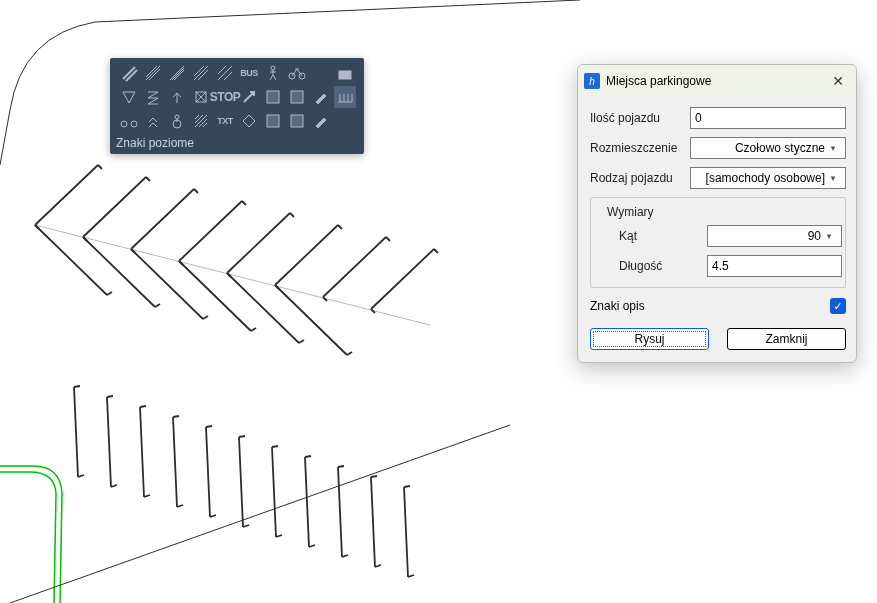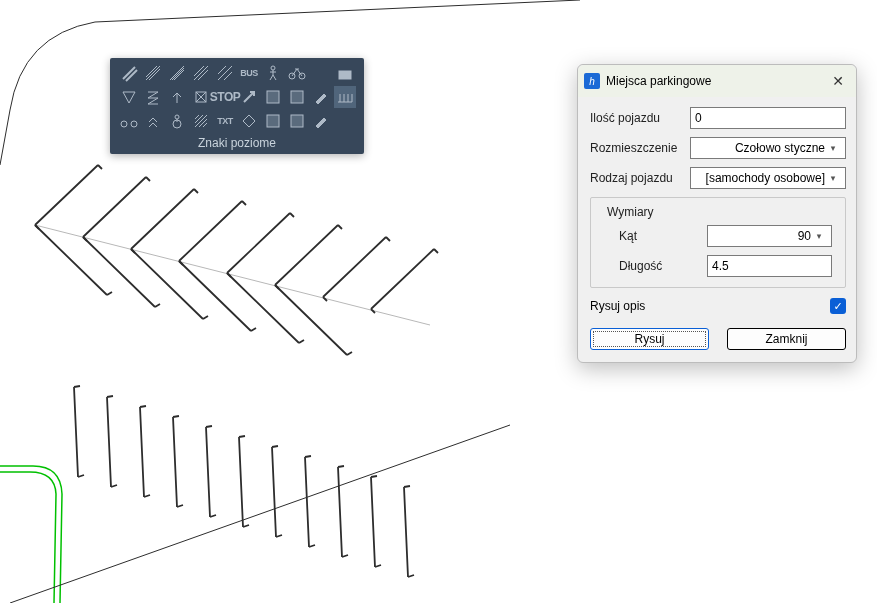--- a/index.html
+++ b/index.html
@@ -31,21 +31,21 @@
     width: 22px; height: 22px;
     display: flex; align-items: center; justify-content: center;
     color: #aebac7;
     font-size: 9px;
     font-weight: 600;
     letter-spacing: -0.5px;
   }
   .tool-cell.selected { background: #50657b; }
   .tool-cell svg { stroke: #aebac7; fill: none; }
   .toolbox-title {
-    text-align: center;
+    text-align: left;
     font-size: 12px;
     color: #c9d3dc;
     padding: 4px 0 2px 0;
   }
 
   
   .dialog {
     position: absolute;
     top: 64px; left: 577px;
     width: 280px;
@@ -99,21 +99,21 @@
   .combo span.val { flex: 1; text-align: right; }
   .combo .chev {
     width: 16px;
     display: flex; justify-content: center; align-items: center;
     color: #555;
     font-size: 9px;
   }
   .fieldset {
     border: 1px solid #c9c9c9;
     border-radius: 2px;
-    padding: 6px 13px 2px 8px;
+    padding: 6px 3px 2px 8px;
     margin-bottom: 10px;
   }
   .fieldset > .legend {
     font-size: 12px;
     color: #222;
     margin: -14px 0 6px 4px;
     background: #f0f0f0;
     display: inline-block;
     padding: 0 4px;
   }
@@ -385,21 +385,21 @@
           </div>
         </div>
       </div>
       <div class="row">
         <label>Długość</label>
         <div class="field"><input type="text" value="4.5" style=""></div>
       </div>
     </div>
 
     <div class="chk-row">
-      <label>Rysuj opis</label>
+      <label>Znaki opis</label>
       <div class="chk">✓</div>
     </div>
 
     <div class="btn-row">
       <button class="btn primary">Rysuj</button>
       <button class="btn">Zamknij</button>
     </div>
   </div>
 </div>
 

